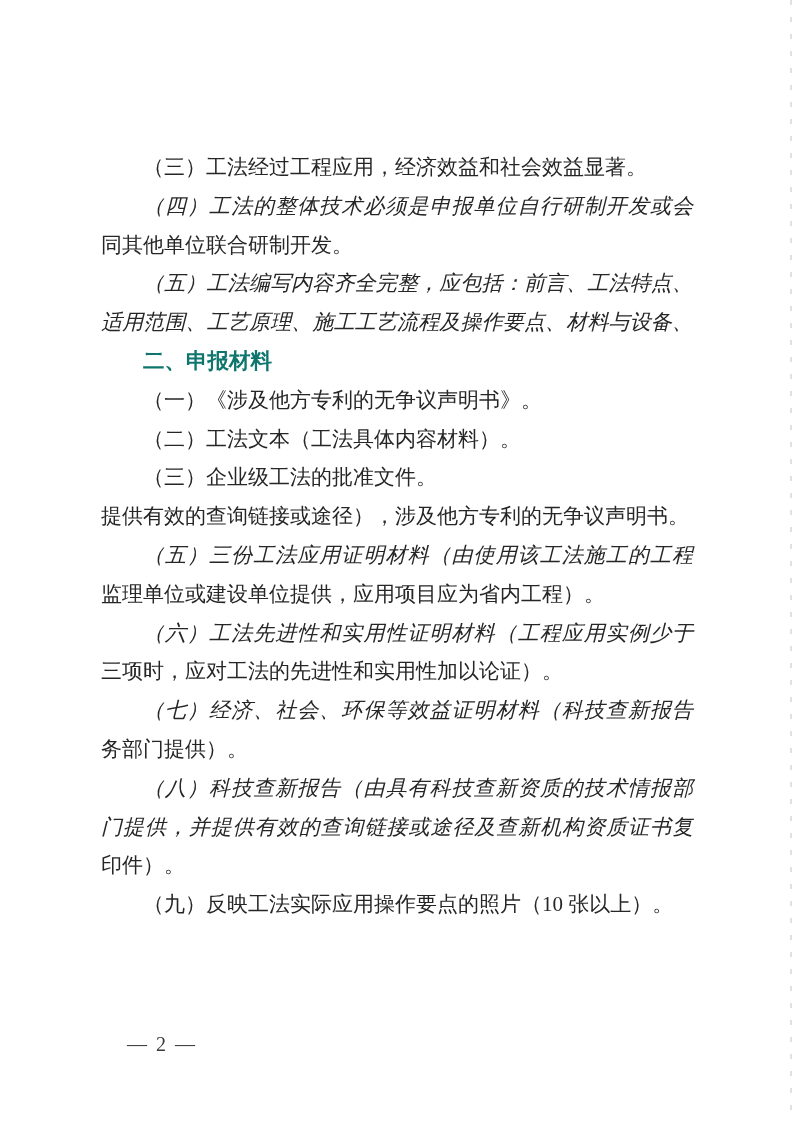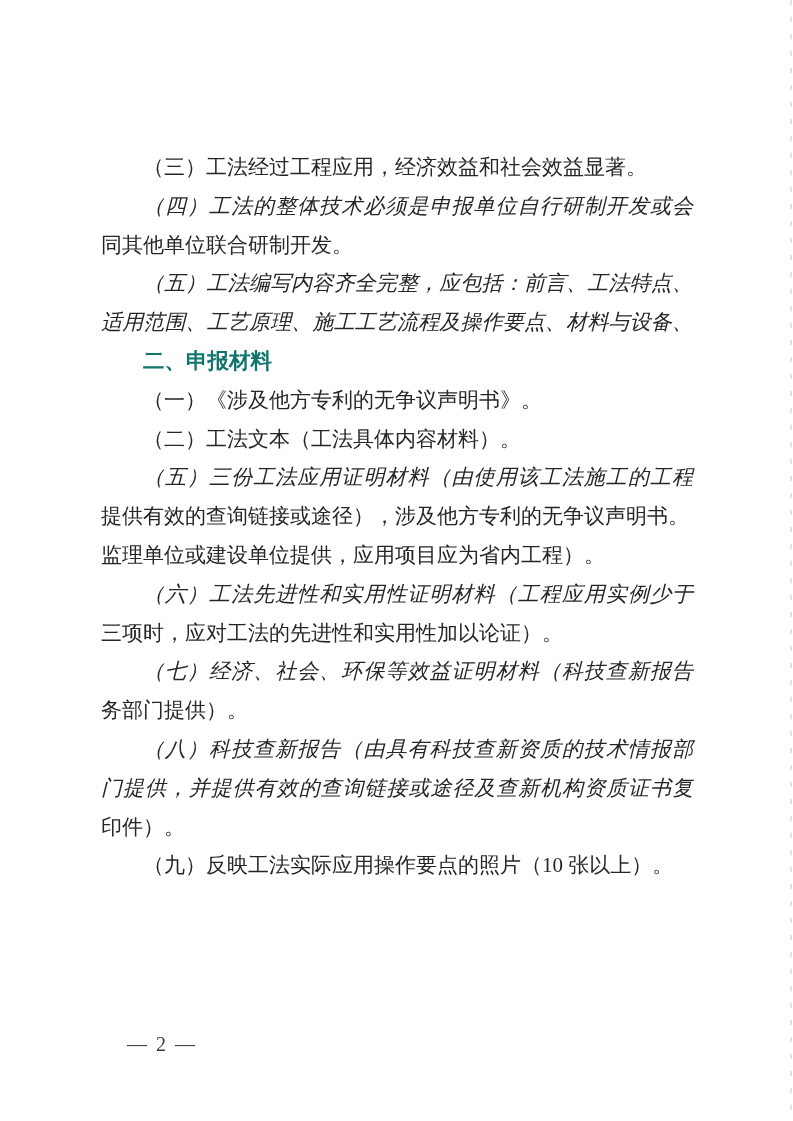--- a/index.html
+++ b/index.html
@@ -62,22 +62,23 @@
 
   <div class="content">
     <div class="line indent">（三）工法经过工程应用，经济效益和社会效益显著。</div>
     <div class="line indent fill">（四）工法的整体技术必须是申报单位自行研制开发或会</div>
     <div class="line">同其他单位联合研制开发。</div>
     <div class="line indent fill">（五）工法编写内容齐全完整，应包括：前言、工法特点、</div>
     <div class="line fill">适用范围、工艺原理、施工工艺流程及操作要点、材料与设备、</div>
     <div class="line indent heading">二、申报材料</div>
     <div class="line indent">（一）《涉及他方专利的无争议声明书》。</div>
     <div class="line indent">（二）工法文本（工法具体内容材料）。</div>
+    <div class="line indent">（三）企业级工法的批准文件。</div>
+    <div class="line">提供有效的查询链接或途径），涉及他方专利的无争议声明书。</div>
     <div class="line indent fill">（五）三份工法应用证明材料（由使用该工法施工的工程</div>
-    <div class="line">提供有效的查询链接或途径），涉及他方专利的无争议声明书。</div>
     <div class="line">监理单位或建设单位提供，应用项目应为省内工程）。</div>
     <div class="line indent fill">（六）工法先进性和实用性证明材料（工程应用实例少于</div>
     <div class="line">三项时，应对工法的先进性和实用性加以论证）。</div>
     <div class="line indent fill">（七）经济、社会、环保等效益证明材料（科技查新报告</div>
     <div class="line">务部门提供）。</div>
     <div class="line indent fill">（八）科技查新报告（由具有科技查新资质的技术情报部</div>
     <div class="line fill">门提供，并提供有效的查询链接或途径及查新机构资质证书复</div>
     <div class="line">印件）。</div>
     <div class="line indent">（九）反映工法实际应用操作要点的照片（10 张以上）。</div>
   </div>

